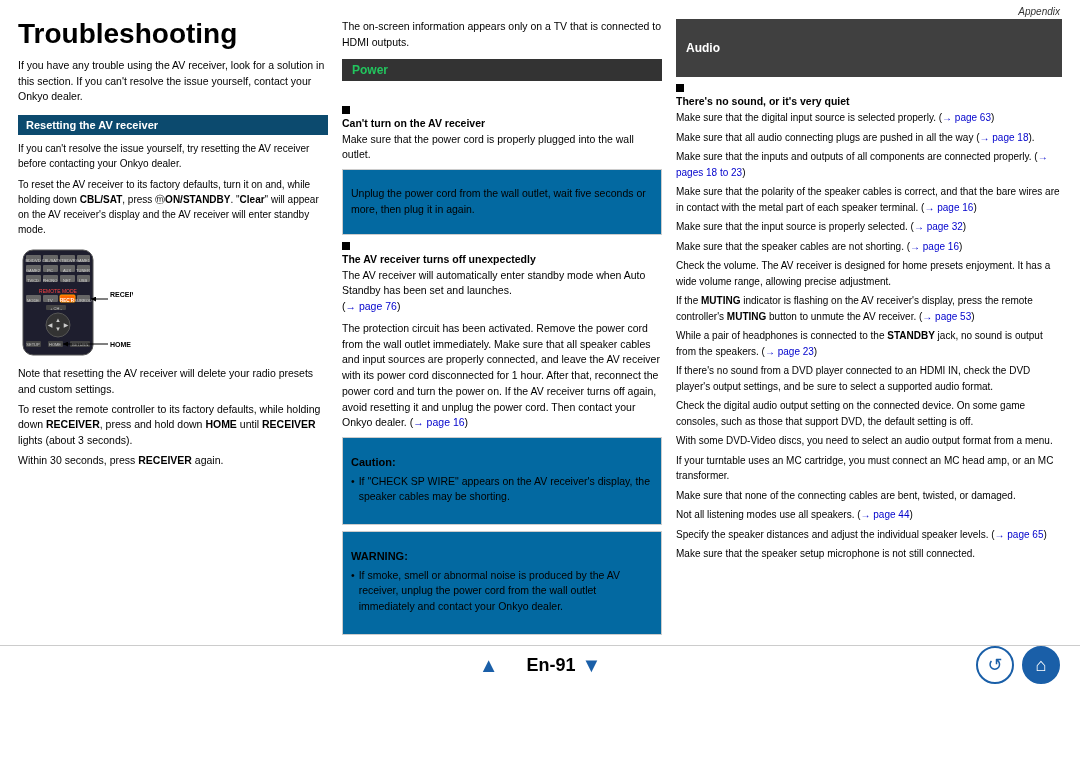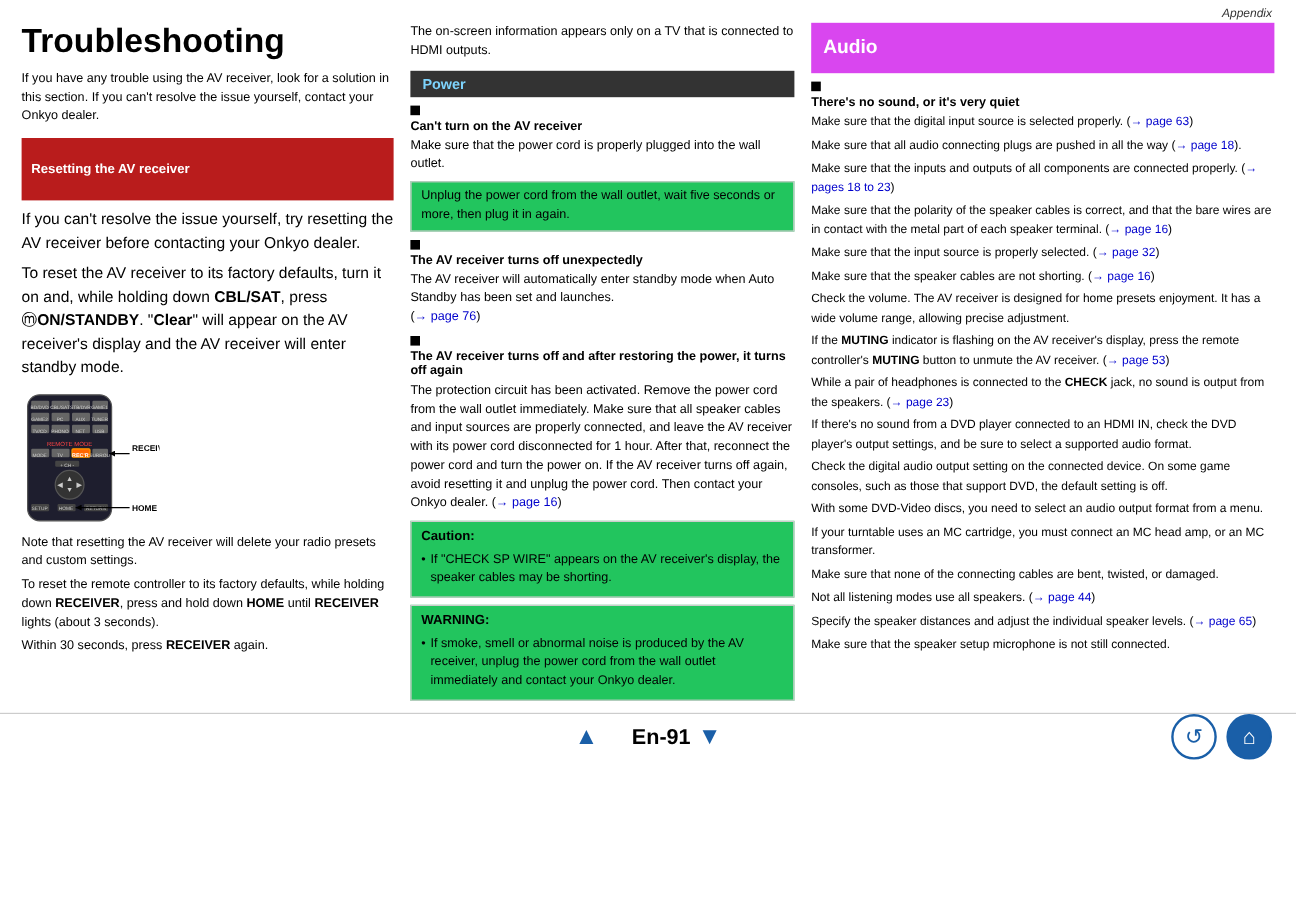--- a/index.html
+++ b/index.html
@@ -43,50 +43,50 @@
       font-weight: bold;
       margin-bottom: 8px;
       line-height: 1.1;
     }
     .intro-text {
       font-size: 10.5px;
       line-height: 1.5;
       margin-bottom: 10px;
     }
     .section-header {
-      background: #b91c1c;
+      background: #0c4a6e;
       color: #fff;
       font-weight: bold;
       font-size: 11px;
-      padding: 20px 8px;
+      padding: 4px 8px;
       margin-bottom: 6px;
     }
     .section-text {
-      font-size: 13px;
+      font-size: 10px;
       line-height: 1.5;
       margin-bottom: 6px;
     }
     .bold { font-weight: bold; }
     .left-bottom-text {
       font-size: 10.5px;
       line-height: 1.5;
     }
 
     
     .middle-col {
       width: 320px;
       flex-shrink: 0;
     }
     .power-header {
       background: #333;
-      color: #7dd3fc;
+      color: #22c55e;
       font-weight: bold;
       font-size: 12px;
       padding: 4px 10px;
-      margin-bottom: 6px;
+      margin-bottom: 24px;
     }
     .subsection-title {
       font-weight: bold;
       font-size: 10.5px;
       margin-bottom: 3px;
       display: flex;
       align-items: flex-start;
       gap: 3px;
       flex-direction: column;
     }
@@ -101,23 +101,23 @@
     .subsection-text {
       font-size: 10.5px;
       line-height: 1.5;
       margin-bottom: 6px;
     }
     .link-blue {
       color: #0000cc;
       text-decoration: none;
     }
     .highlighted-box {
-      background: #22c55e;
+      background: #0369a1;
       border: 1px solid #ccc;
-      padding: 4px 8px;
+      padding: 16px 8px;
       margin: 6px 0;
       font-size: 10.5px;
       line-height: 1.5;
     }
     .caution-header {
       font-weight: bold;
       font-size: 11px;
       margin-bottom: 3px;
     }
     .warning-header {
@@ -133,25 +133,25 @@
     }
     .bullet-dot {
       flex-shrink: 0;
     }
 
     
     .right-col {
       flex: 1;
     }
     .audio-header {
-      background: #d946ef;
+      background: #404040;
       color: #fff;
       font-weight: bold;
-      font-size: 16px;
-      padding: 12px 10px;
+      font-size: 12px;
+      padding: 22px 10px;
       margin-bottom: 6px;
     }
     .right-text {
       font-size: 10px;
       line-height: 1.55;
       margin-bottom: 4px;
     }
 
     
     .footer {
@@ -335,24 +335,20 @@
 
       <div class="subsection-title">
         <span class="square-bullet"></span>
         <span>The AV receiver turns off unexpectedly</span>
       </div>
       <div class="subsection-text">
         The AV receiver will automatically enter standby mode when Auto Standby has been set and launches.<br>
         (<a class="link-blue" href="#">→ page 76</a>)
       </div>
 
-      <div class="subsection-title">
-        <span class="square-bullet"></span>
-        <span><strong>The AV receiver turns off and after restoring the power, it turns off again</strong></span>
-      </div>
       <div class="subsection-text">
         The protection circuit has been activated. Remove the power cord from the wall outlet immediately. Make sure that all speaker cables and input sources are properly connected, and leave the AV receiver with its power cord disconnected for 1 hour. After that, reconnect the power cord and turn the power on. If the AV receiver turns off again, avoid resetting it and unplug the power cord. Then contact your Onkyo dealer. (<a class="link-blue" href="#">→ page 16</a>)
       </div>
 
       <div class="highlighted-box">
         <div class="caution-header">Caution:</div>
         <div class="bullet-item">
           <span class="bullet-dot">•</span>
           <span>If "CHECK SP WIRE" appears on the AV receiver's display, the speaker cables may be shorting.</span>
         </div>
@@ -375,21 +371,21 @@
       </div>
       <div>
         <div class="right-text">Make sure that the digital input source is selected properly. (<a class="link-blue" href="#">→ page 63</a>)</div>
         <div class="right-text">Make sure that all audio connecting plugs are pushed in all the way (<a class="link-blue" href="#">→ page 18</a>).</div>
         <div class="right-text">Make sure that the inputs and outputs of all components are connected properly. (<a class="link-blue" href="#">→ pages 18 to 23</a>)</div>
         <div class="right-text">Make sure that the polarity of the speaker cables is correct, and that the bare wires are in contact with the metal part of each speaker terminal. (<a class="link-blue" href="#">→ page 16</a>)</div>
         <div class="right-text">Make sure that the input source is properly selected. (<a class="link-blue" href="#">→ page 32</a>)</div>
         <div class="right-text">Make sure that the speaker cables are not shorting. (<a class="link-blue" href="#">→ page 16</a>)</div>
         <div class="right-text">Check the volume. The AV receiver is designed for home presets enjoyment. It has a wide volume range, allowing precise adjustment.</div>
         <div class="right-text">If the <strong>MUTING</strong> indicator is flashing on the AV receiver's display, press the remote controller's <strong>MUTING</strong> button to unmute the AV receiver. (<a class="link-blue" href="#">→ page 53</a>)</div>
-        <div class="right-text">While a pair of headphones is connected to the <strong>CHECK</strong> jack, no sound is output from the speakers. (<a class="link-blue" href="#">→ page 23</a>)</div>
+        <div class="right-text">While a pair of headphones is connected to the <strong>STANDBY</strong> jack, no sound is output from the speakers. (<a class="link-blue" href="#">→ page 23</a>)</div>
         <div class="right-text">If there's no sound from a DVD player connected to an HDMI IN, check the DVD player's output settings, and be sure to select a supported audio format.</div>
         <div class="right-text">Check the digital audio output setting on the connected device. On some game consoles, such as those that support DVD, the default setting is off.</div>
         <div class="right-text">With some DVD-Video discs, you need to select an audio output format from a menu.</div>
         <div class="right-text">If your turntable uses an MC cartridge, you must connect an MC head amp, or an MC transformer.</div>
         <div class="right-text">Make sure that none of the connecting cables are bent, twisted, or damaged.</div>
         <div class="right-text">Not all listening modes use all speakers. (<a class="link-blue" href="#">→ page 44</a>)</div>
         <div class="right-text">Specify the speaker distances and adjust the individual speaker levels. (<a class="link-blue" href="#">→ page 65</a>)</div>
         <div class="right-text">Make sure that the speaker setup microphone is not still connected.</div>
       </div>
     </div>

